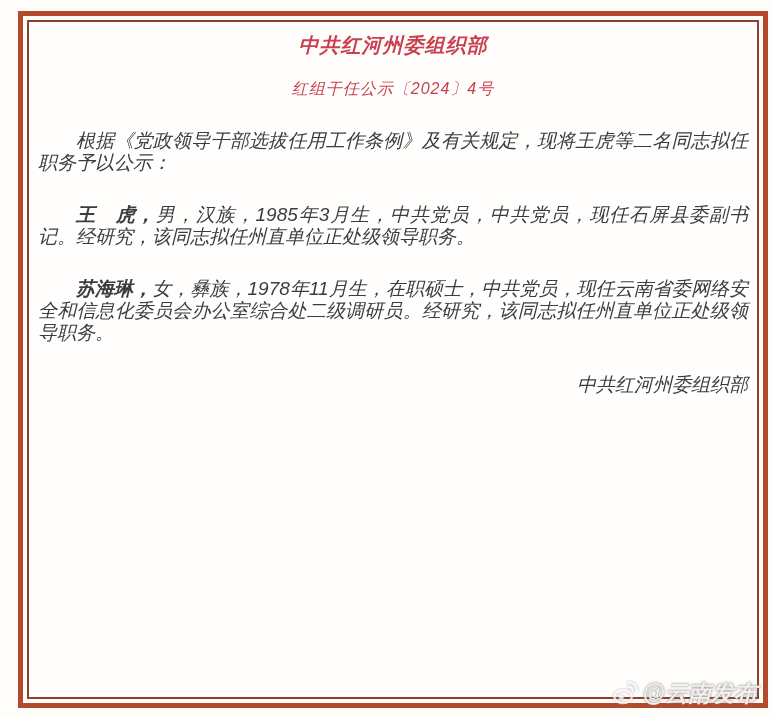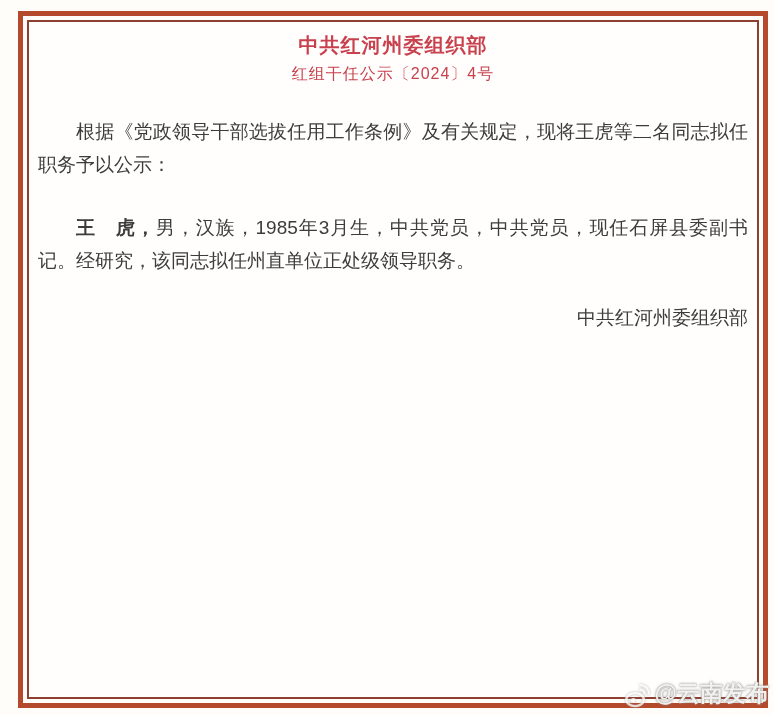--- a/index.html
+++ b/index.html
@@ -13,20 +13,21 @@
   body {
     background: #ffffff;
     font-family: "Liberation Sans", "DejaVu Sans", sans-serif;
   }
   .page {
     position: relative;
     width: 774px;
     height: 715px;
     background: #fffdf9;
     overflow: hidden;
+    font-style: italic;
   }
   .frame-outer {
     position: absolute;
     top: 11px; left: 18px; right: 6px; bottom: 7px;
     border: 5px solid var(--border-red);
   }
   .frame-inner {
     position: absolute;
     inset: 4px;
     border: 2px solid var(--border-inner);
@@ -42,48 +43,48 @@
     font-weight: bold;
     font-size: 20px;
     line-height: 30px;
     color: var(--title-red);
     letter-spacing: 1px;
   }
   .doc-no {
     text-align: center;
     font-size: 16px;
     line-height: 22px;
-    margin-top: 3px;
+    margin-top: 18px;
     color: var(--title-red);
     letter-spacing: 1px;
   }
   .doc p {
     font-size: 19px;
-    line-height: 33px;
+    line-height: 22px;
     margin: 30px 0 0 0;
     text-align: justify;
     text-indent: 2em;
     color: var(--body-text);
   }
   .name {
     font-weight: bold;
   }
   .sig {
     margin-top: 26px;
     font-size: 19px;
     line-height: 30px;
     text-align: right;
     color: var(--body-text);
   }
   .watermark {
     position: absolute;
-    right: 5px;
+    right: 17px;
     bottom: 6px;
     display: flex;
-    align-items: flex-end;
+    align-items: flex-start;
     gap: 3px;
     z-index: 5;
     font-size: 23px;
     font-weight: bold;
     color: rgba(255,255,255,0.88);
     text-shadow: 0 0 3px rgba(135,130,124,0.85), 0 0 1px rgba(135,130,124,0.85);
     pointer-events: none;
   }
   .watermark svg {
     opacity: 0.85;
@@ -98,20 +99,21 @@
     <div class="frame-inner">
       <div class="content doc">
 
         <div class="title">中共红河州委组织部</div>
         <div class="doc-no">红组干任公示〔2024〕4号</div>
 
         <p>根据《党政领导干部选拔任用工作条例》及有关规定，现将王虎等二名同志拟任职务予以公示：</p>
 
         <p><span class="name">王　虎，</span><span>男，汉族，1985年3月生，中共党员，中共党员，现任石屏县委副书记。经研究，该同志拟任州直单位正处级领导职务。</span></p>
 
+        <p><span class="name">苏海琳，</span><span>女，彝族，1978年11月生，在职硕士，中共党员，现任云南省委网络安全和信息化委员会办公室综合处二级调研员。经研究，该同志拟任州直单位正处级领导职务。</span></p>
 
 
         <div class="sig">
           <div>中共红河州委组织部</div>
         </div>
 
       </div>
     </div>
   </div>
 

